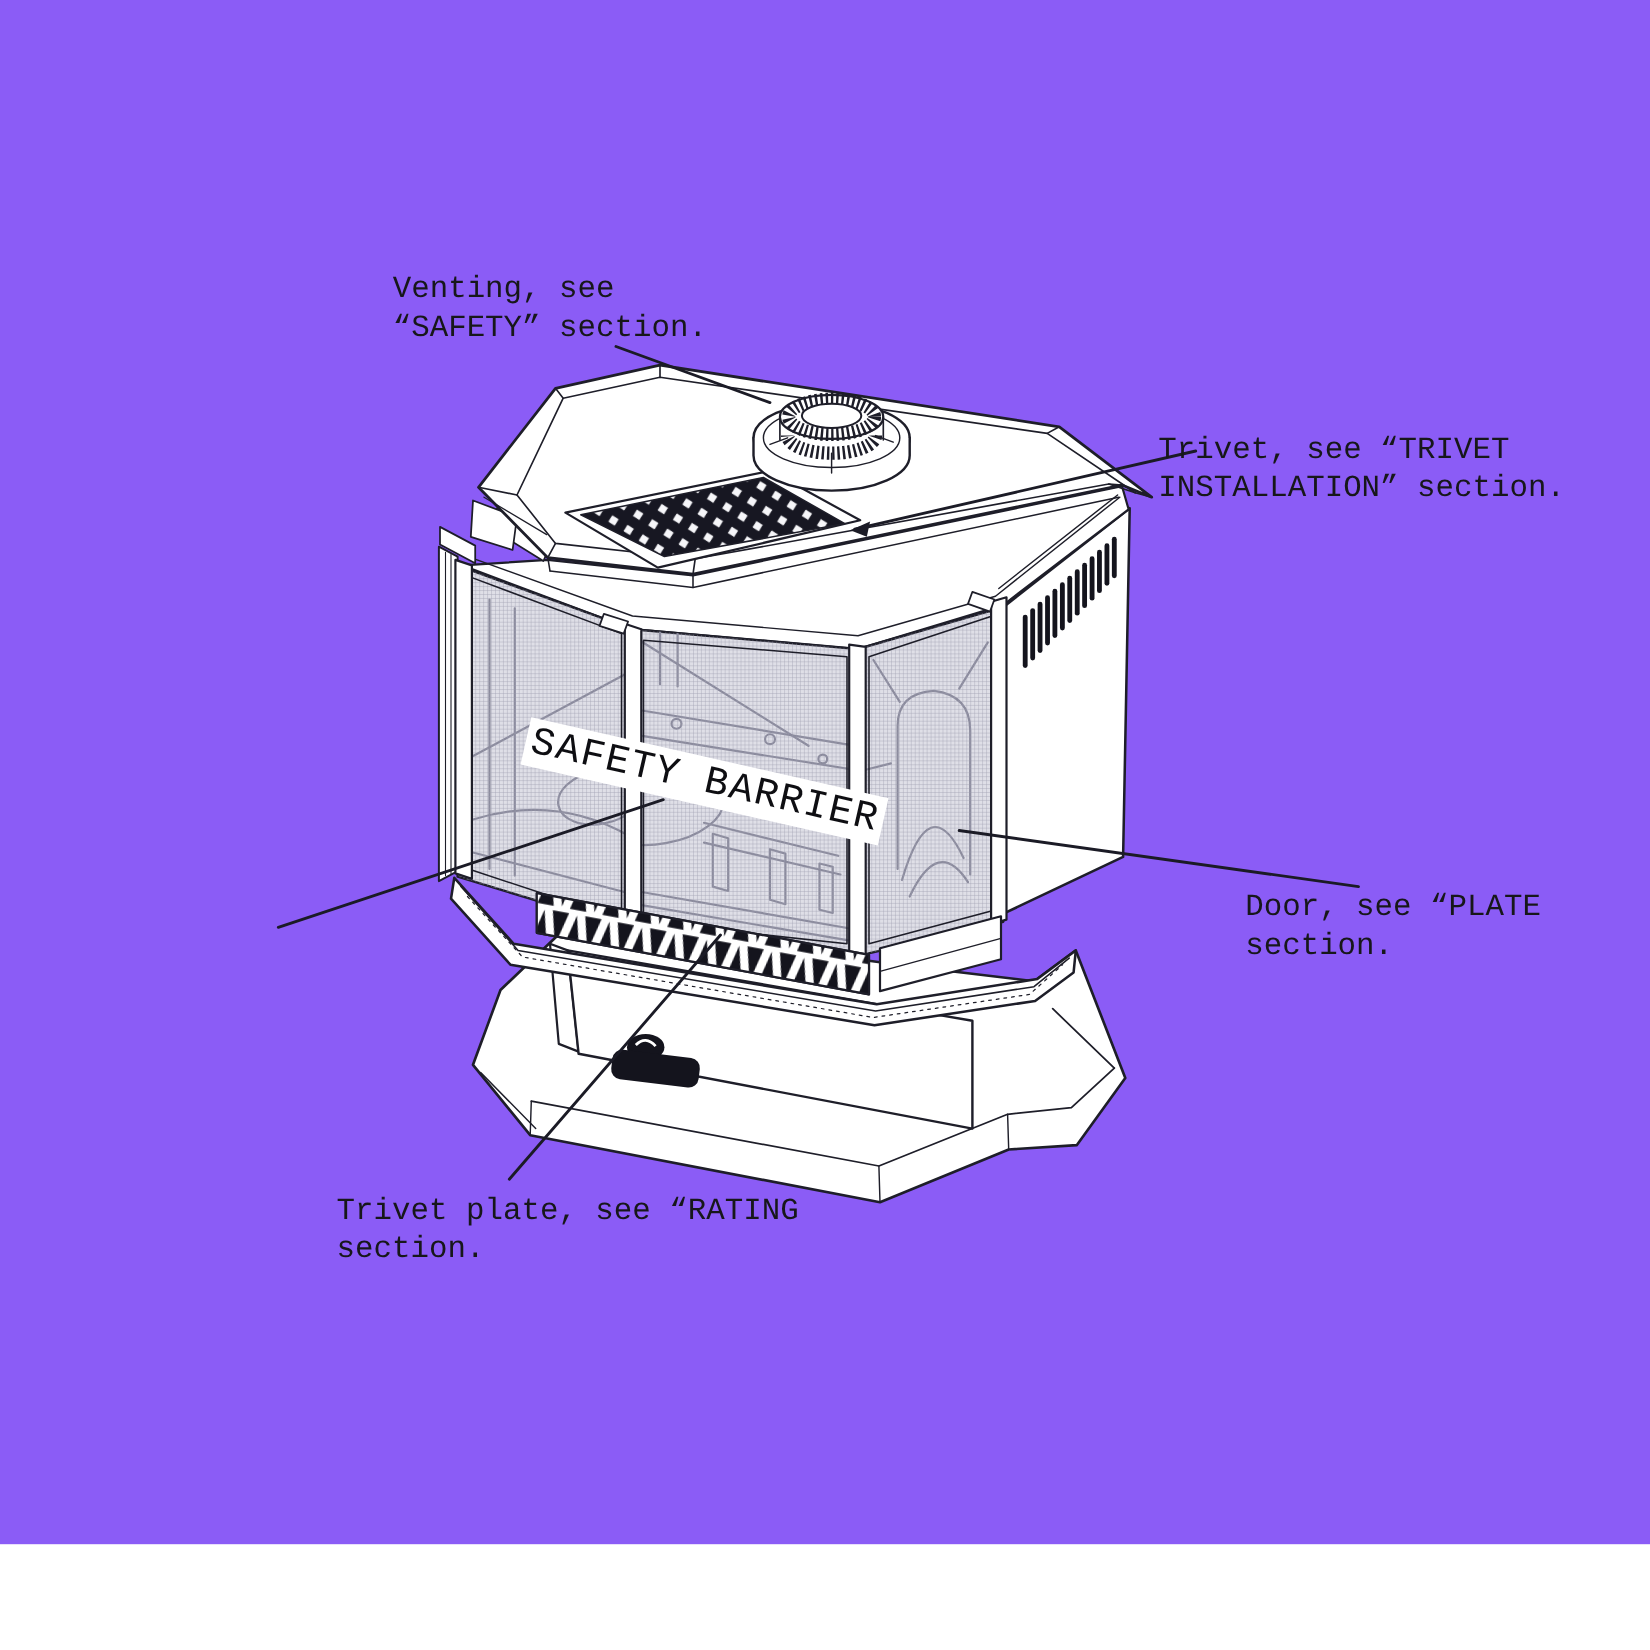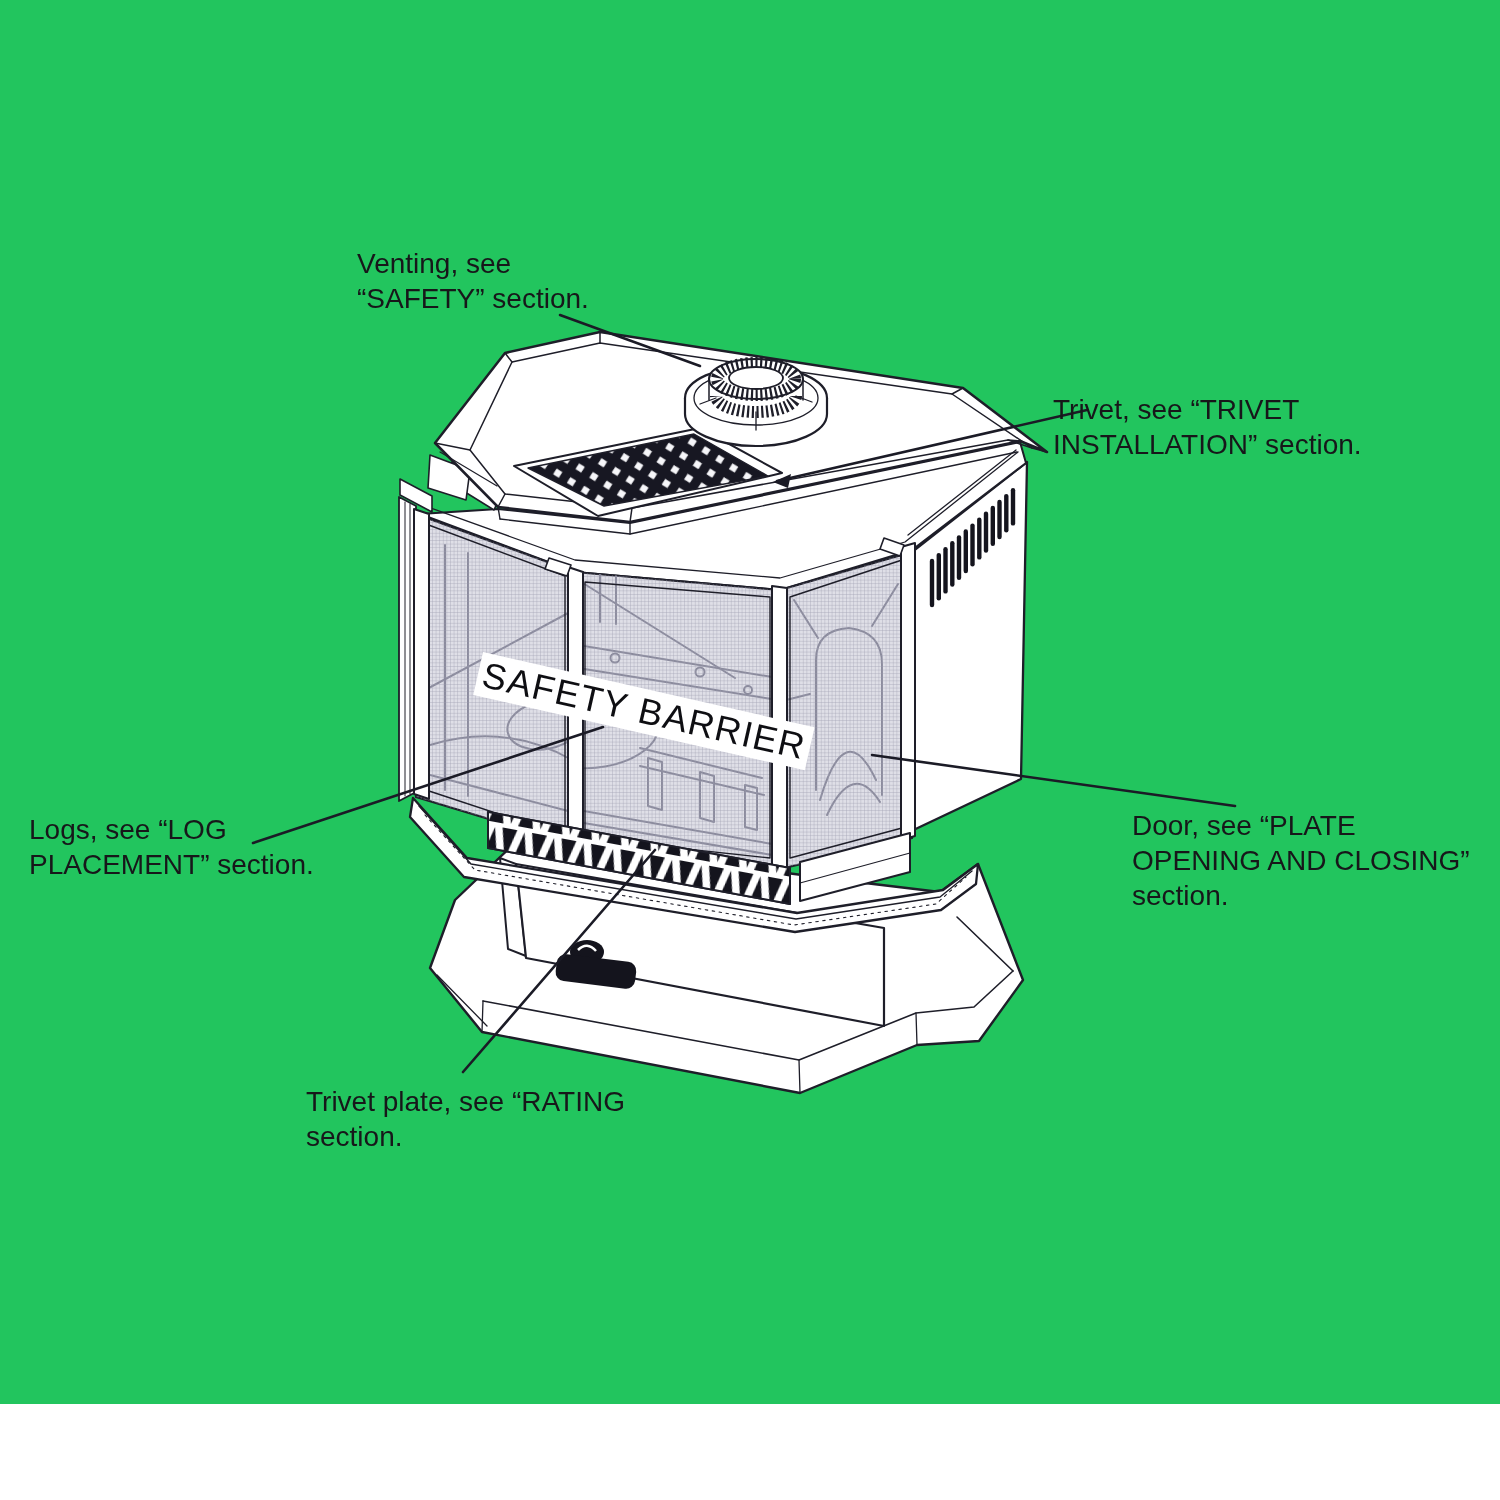--- a/index.html
+++ b/index.html
@@ -1,17 +1,17 @@
 <!DOCTYPE html>
 <html><head>
 <meta charset="utf-8">
 <style>
   html,body{margin:0;padding:0;background:#fff;}
-  .stage{position:relative;width:1500px;height:1404px;background:#22c55e;overflow:hidden;
-         font-family:Liberation Sans, sans-serif;}
+  .stage{position:relative;width:1500px;height:1404px;background:#8b5cf6;overflow:hidden;
+         font-family:Liberation Mono, monospace;}
   .stage svg{position:absolute;left:0;top:0;}
   .lbl{position:absolute;font-size:28px;line-height:35px;color:#17171a;white-space:nowrap;}
   .safety{position:absolute;left:483px;top:652px;transform:rotate(12.8deg);transform-origin:0 0;
           background:#fff;color:#0e0e12;font-size:36px;line-height:44px;padding:0 5px;
           letter-spacing:1.5px;white-space:nowrap;}
   
   .ln{stroke:#1e1e29;fill:none;stroke-linejoin:round;stroke-linecap:round;}
   .w{fill:#ffffff;}
   .mesh{fill:#dfdfe7;}
   .faint{stroke:#8b8b9d;}
@@ -214,28 +214,23 @@
 <div class="lbl" style="left:357px;top:246px">
   <div>Venting, see</div>
   <div>“SAFETY” section.</div>
 </div>
 
 <div class="lbl" style="left:1053px;top:392px">
   <div>Trivet, see “TRIVET</div>
   <div>INSTALLATION” section.</div>
 </div>
 
-<div class="lbl" style="left:29px;top:812px">
-  <div>Logs, see “LOG</div>
-  <div>PLACEMENT” section.</div>
-</div>
 
 <div class="lbl" style="left:1132px;top:808px">
   <div>Door, see “PLATE</div>
-  <div>OPENING AND CLOSING”</div>
   <div>section.</div>
 </div>
 
 <div class="lbl" style="left:306px;top:1084px">
   <div>Trivet plate, see “RATING</div>
   <div>section.</div>
 </div>
 
 <div class="safety">SAFETY BARRIER</div>
 

